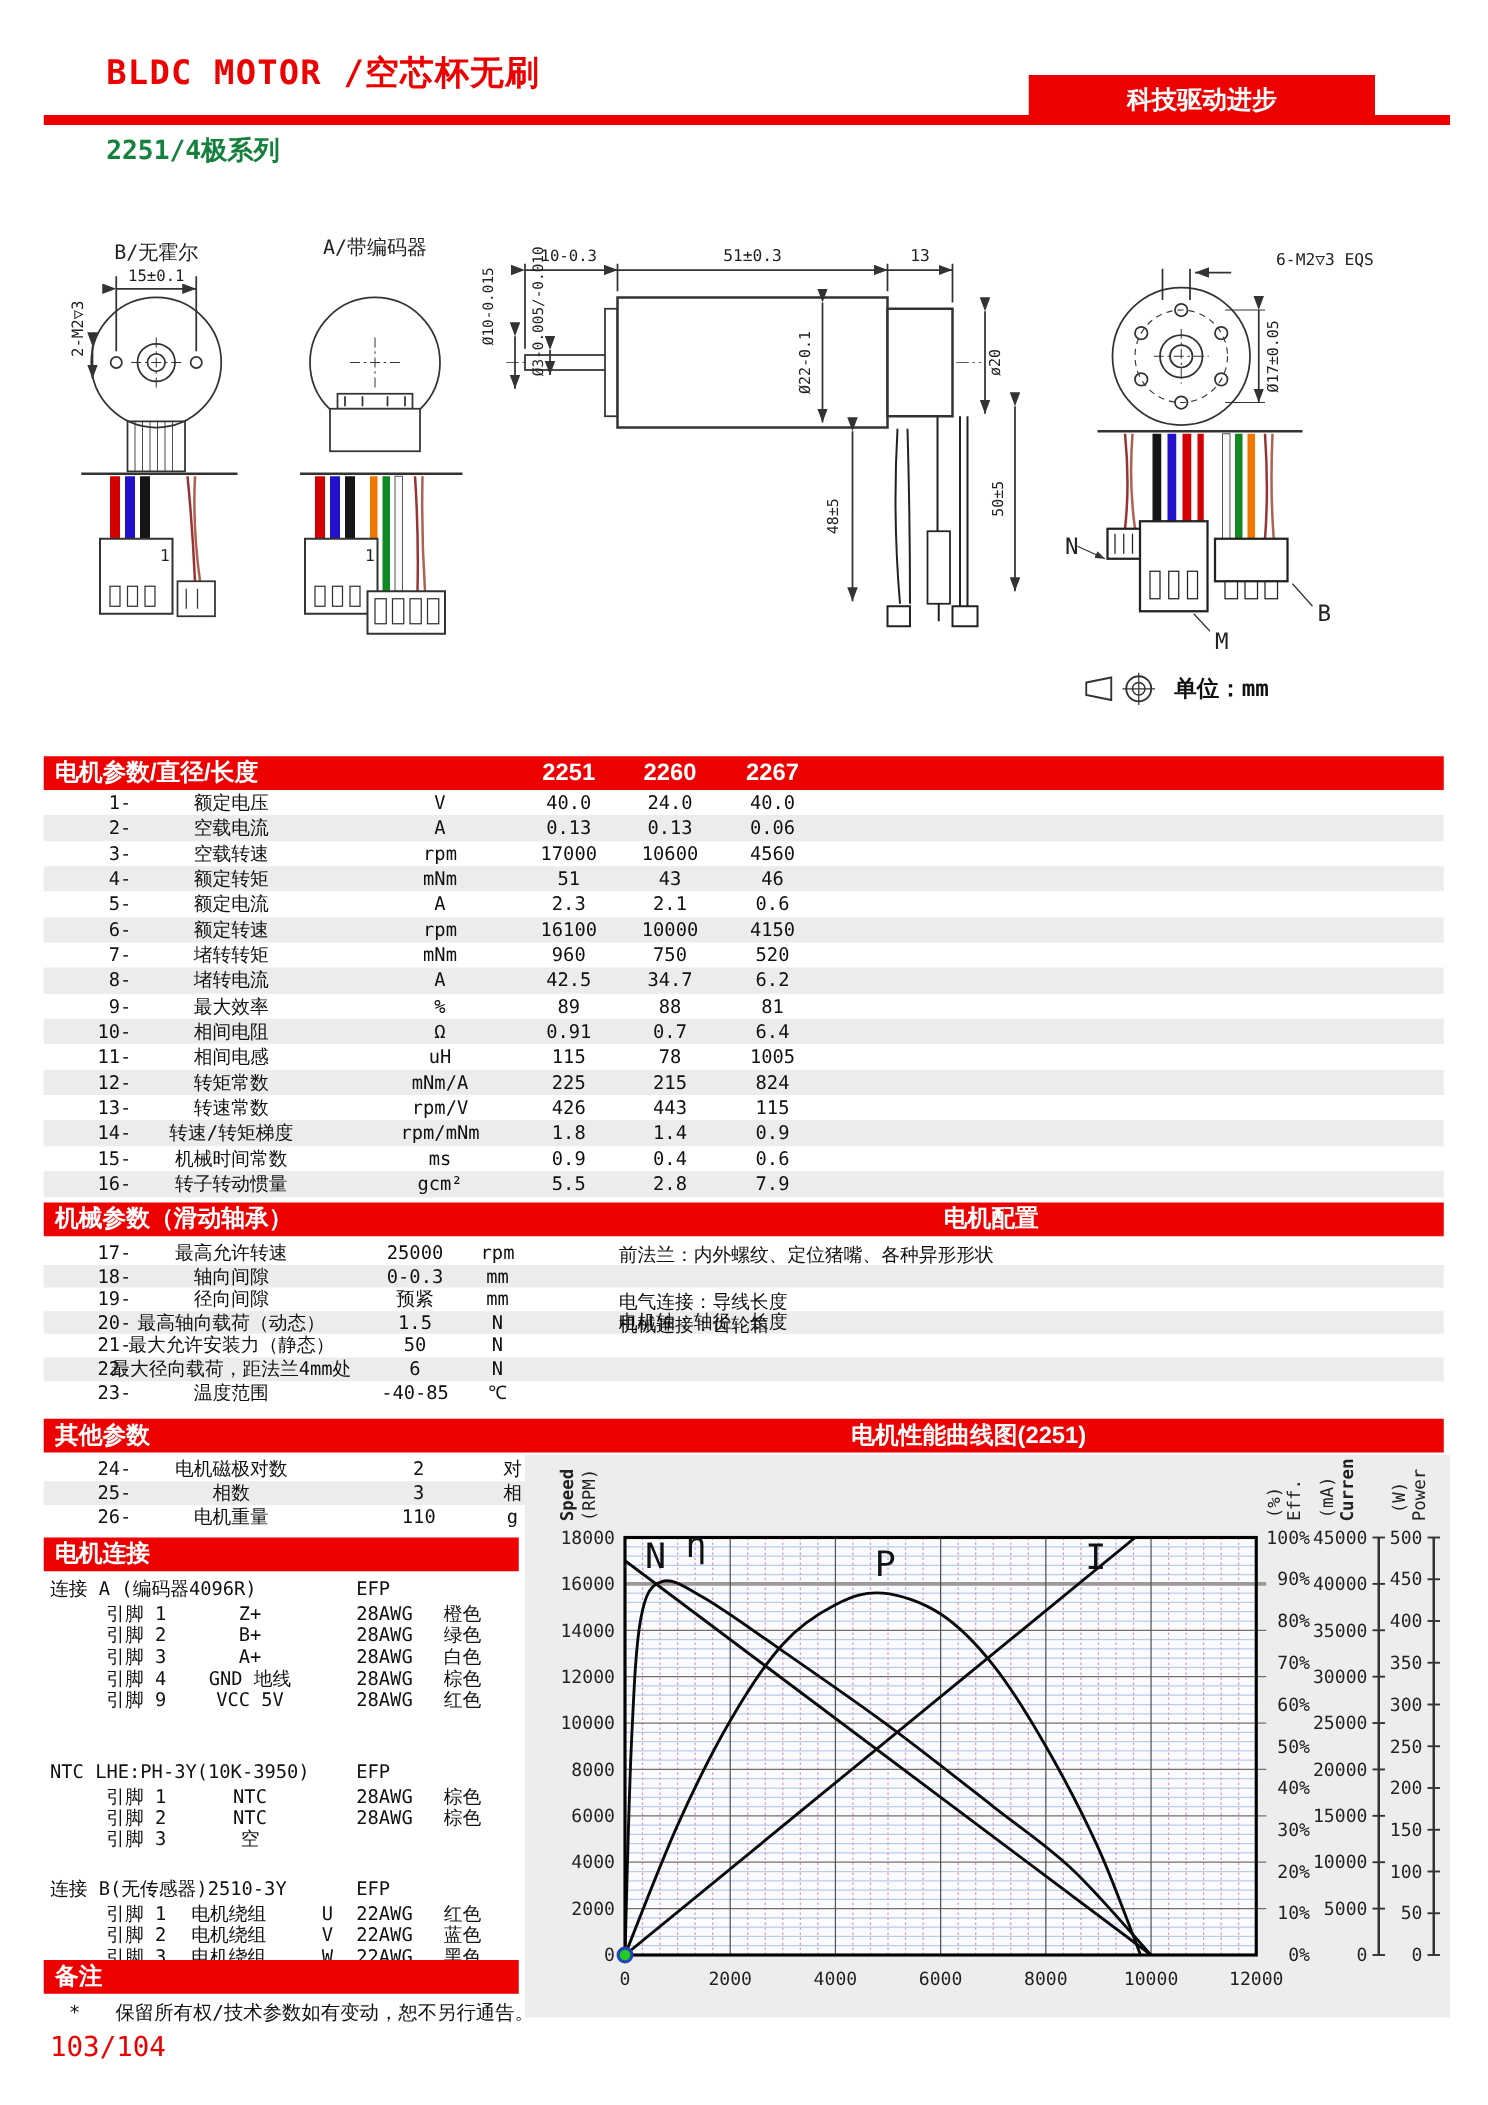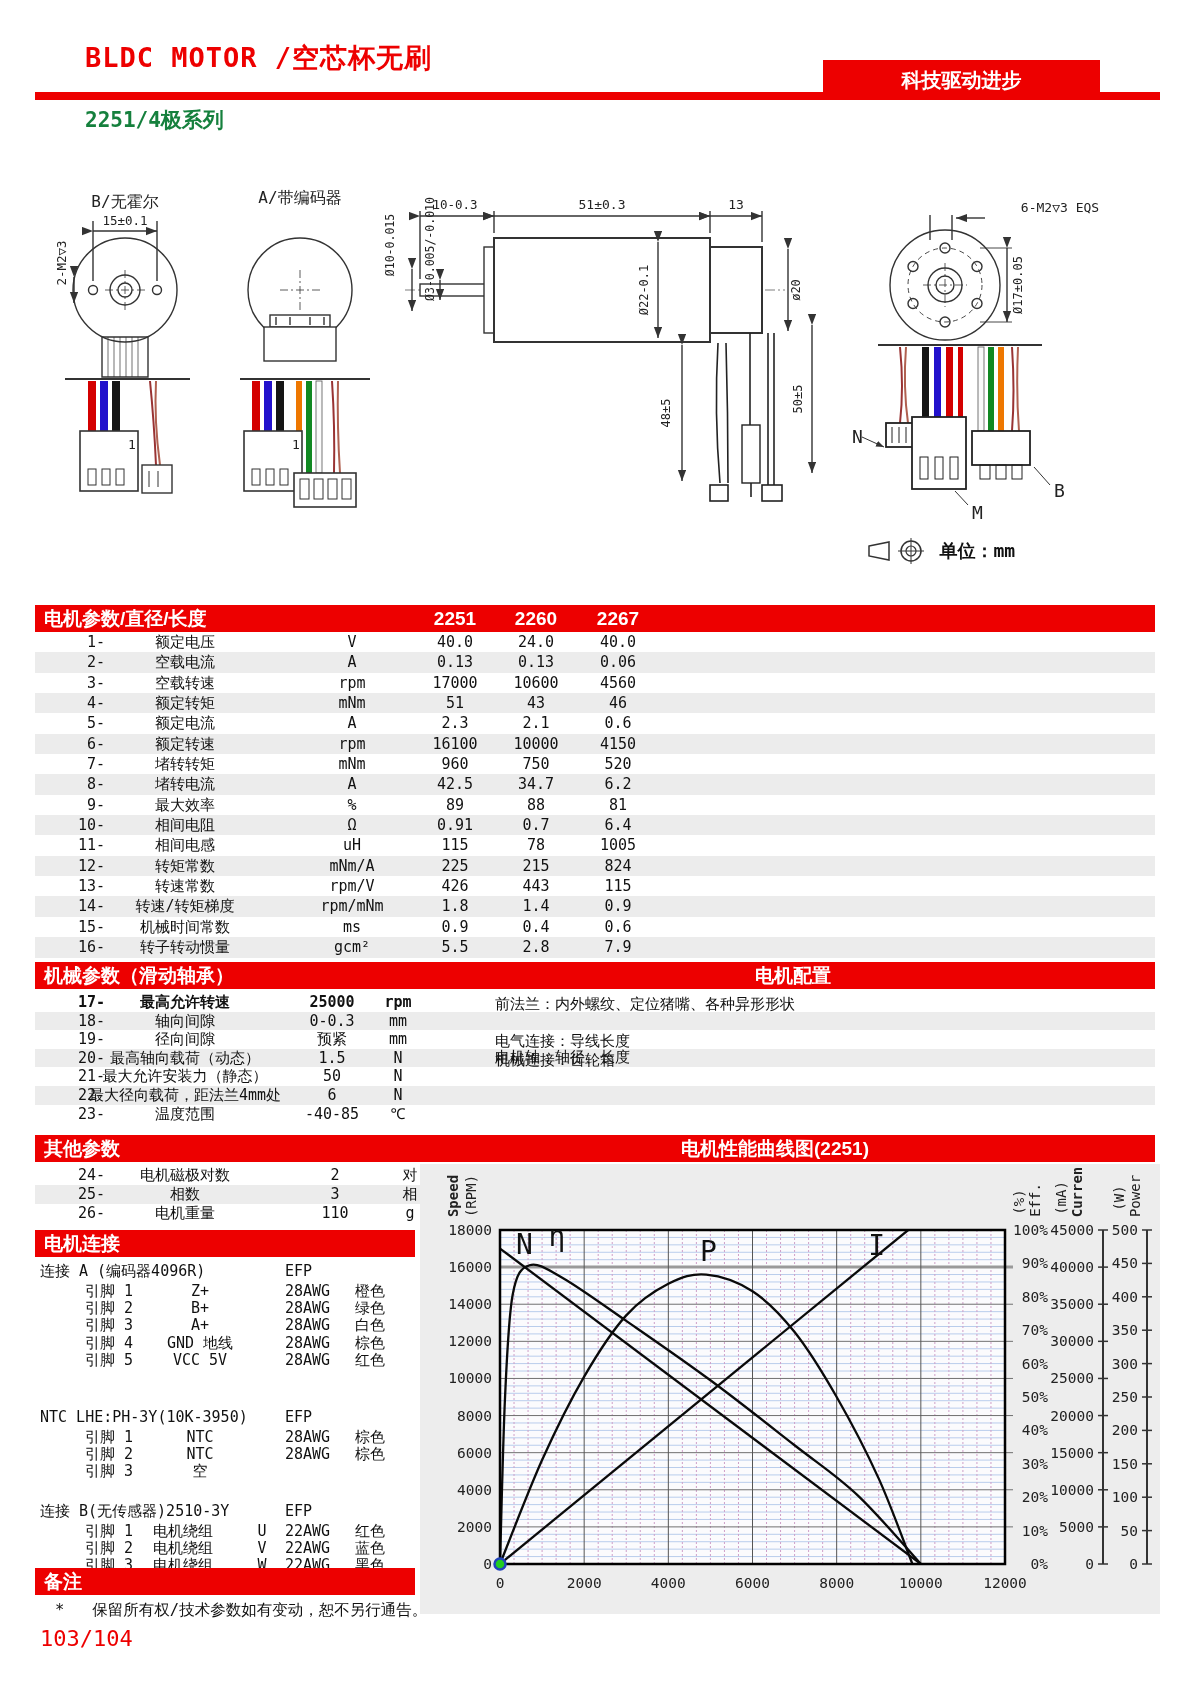--- a/index.html
+++ b/index.html
@@ -392,21 +392,21 @@
         </div>
       </div>
   </div>
 
   <div class="abs" style="left:35px;top:962px;width:1120px;">
     <div class="bar" style="position:relative;padding-left:28px;">
       <span class="lbl">机械参数（滑动轴承）</span>
       <span class="mid" style="left:478px;width:560px;">电机配置</span>
     </div>
     <div id="mech-rows" style="position:relative;margin-top:4px;">
-        <div class="trow" style="height:18.6px;line-height:18.6px;font-weight:bold;">
+        <div class="trow" style="height:18.6px;line-height:18.6px;">
           <span class="c-no">17-</span>
           <span class="c-name">最高允许转速</span>
           <span class="m-val">25000</span>
           <span class="m-unit">rpm</span>
         </div>
         <div class="trow alt" style="height:18.6px;line-height:18.6px;padding-left:14px;">
           <span class="c-no">18-</span>
           <span class="c-name">轴向间隙</span>
           <span class="m-val">0-0.3</span>
           <span class="m-unit">mm</span>
@@ -681,21 +681,21 @@
         <span class="p-awg">28AWG</span>
         <span class="p-col">白色</span>
       </div>
       <div class="cl" style="top:75.6px;">
         <span class="p-pin">引脚 4</span>
         <span class="p-sig">GND 地线</span>
         <span class="p-awg">28AWG</span>
         <span class="p-col">棕色</span>
       </div>
       <div class="cl" style="top:92.8px;">
-        <span class="p-pin">引脚 5</span>
+        <span class="p-pin">引脚 9</span>
         <span class="p-sig">VCC 5V</span>
         <span class="p-awg">28AWG</span>
         <span class="p-col">红色</span>
       </div>
       <div class="cl" style="top:150px;">
         <span class="g-title">NTC LHE:PH-3Y(10K-3950)</span>
         <span class="g-type">EFP</span>
       </div>
       <div class="cl" style="top:170px;">
         <span class="p-pin">引脚 1</span>

